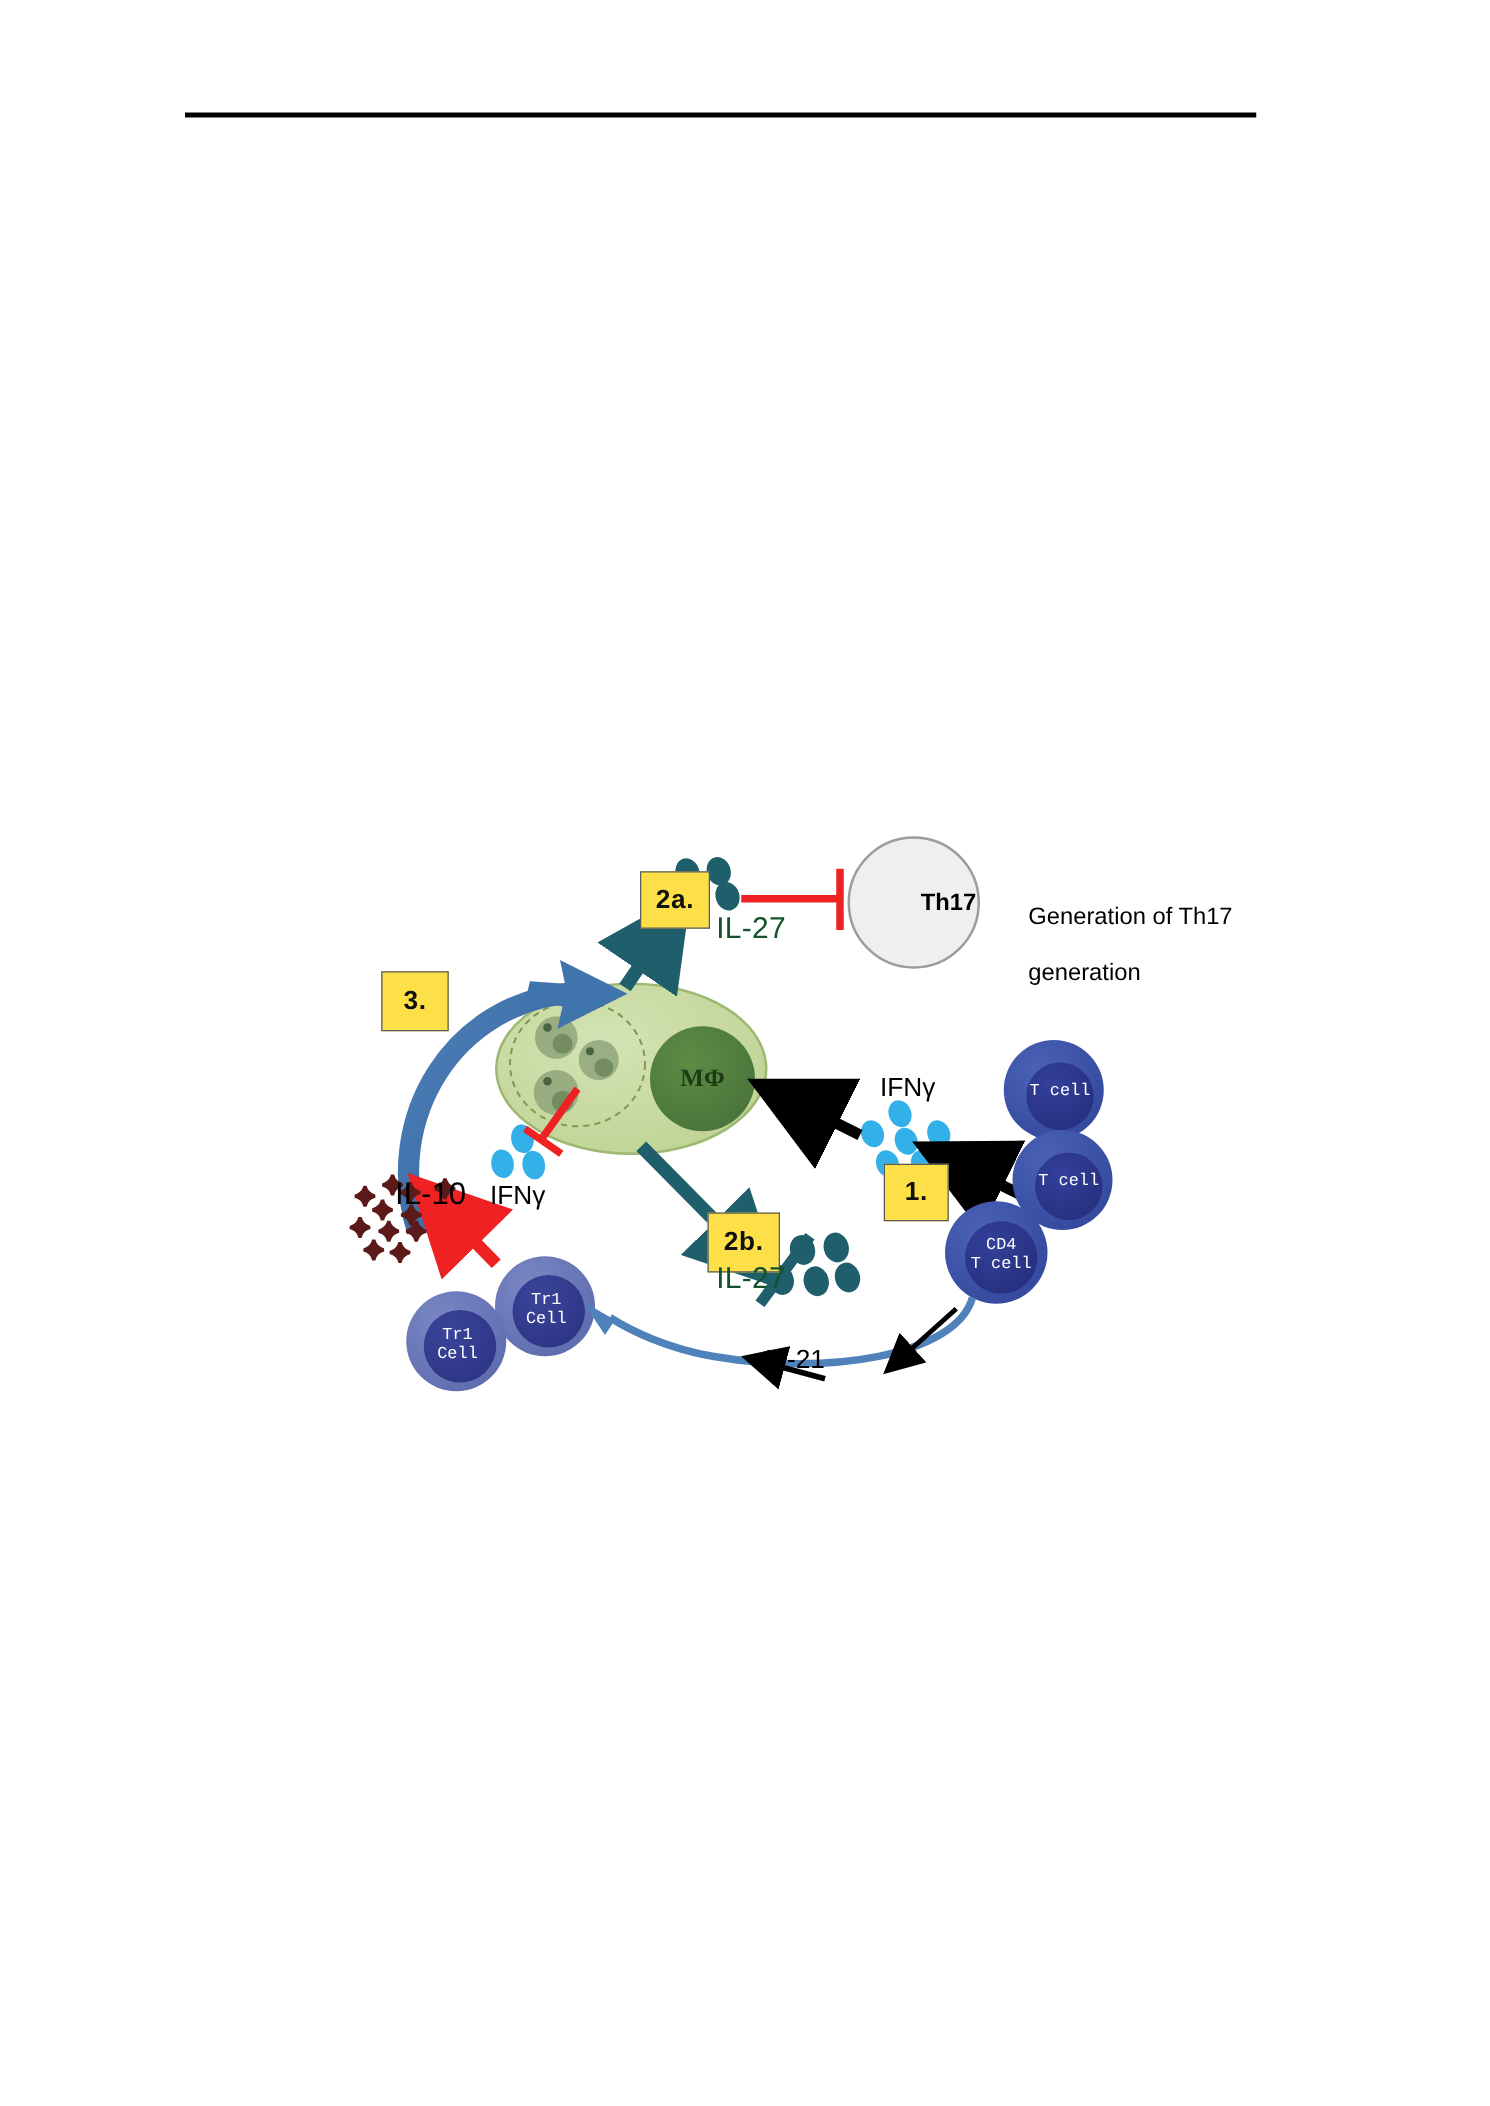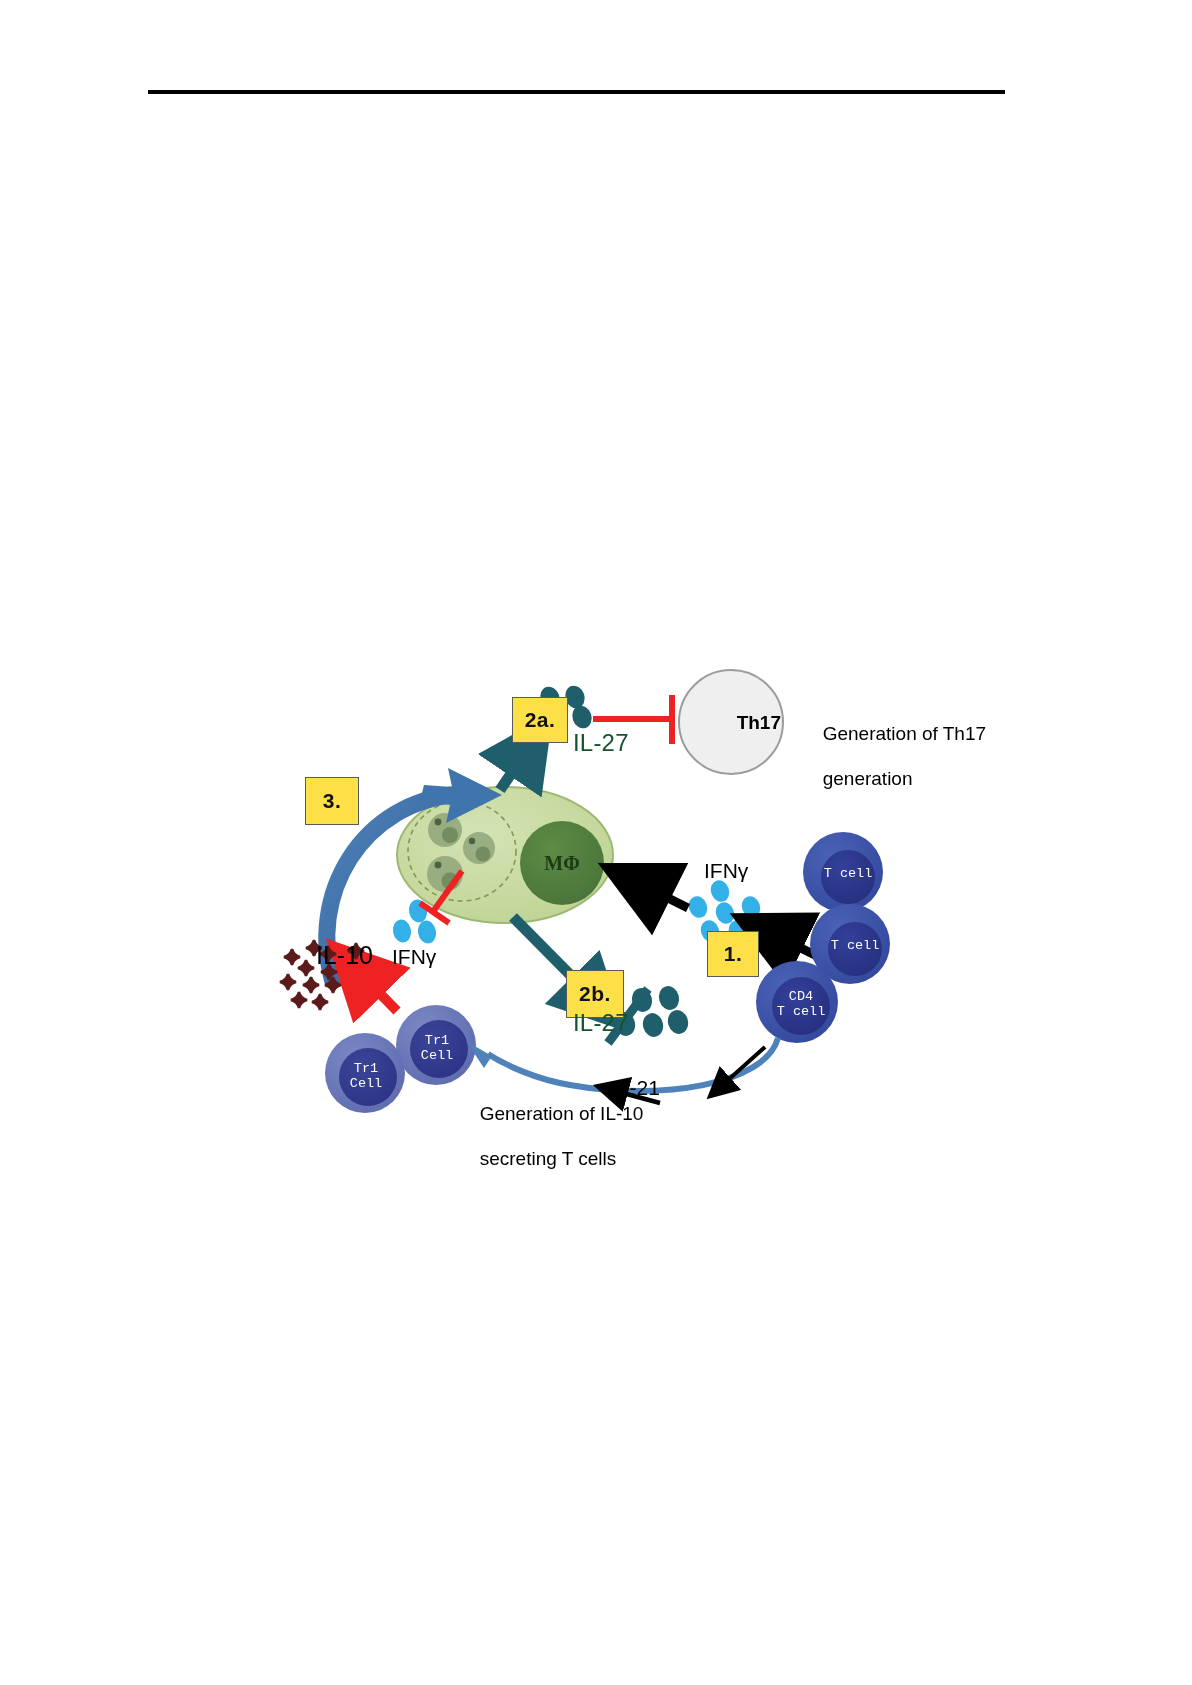--- a/index.html
+++ b/index.html
@@ -349,19 +349,15 @@
       <span>Tr1</span><br>
       <span>Cell</span>
     </div>
 
     <div class="lbl" style="left:521px; top:46px; font-size:19px;">
       <span>Generation of Th17</span><br>
       <span>generation</span>
     </div>
 
 
-    <div class="lbl" style="left:178px; top:426px; font-size:19px;">
-      <span>Generation of IL-10</span><br>
-      <span>secreting T cells</span>
-    </div>
 
   </div>
 </div>
 
 </body></html>

